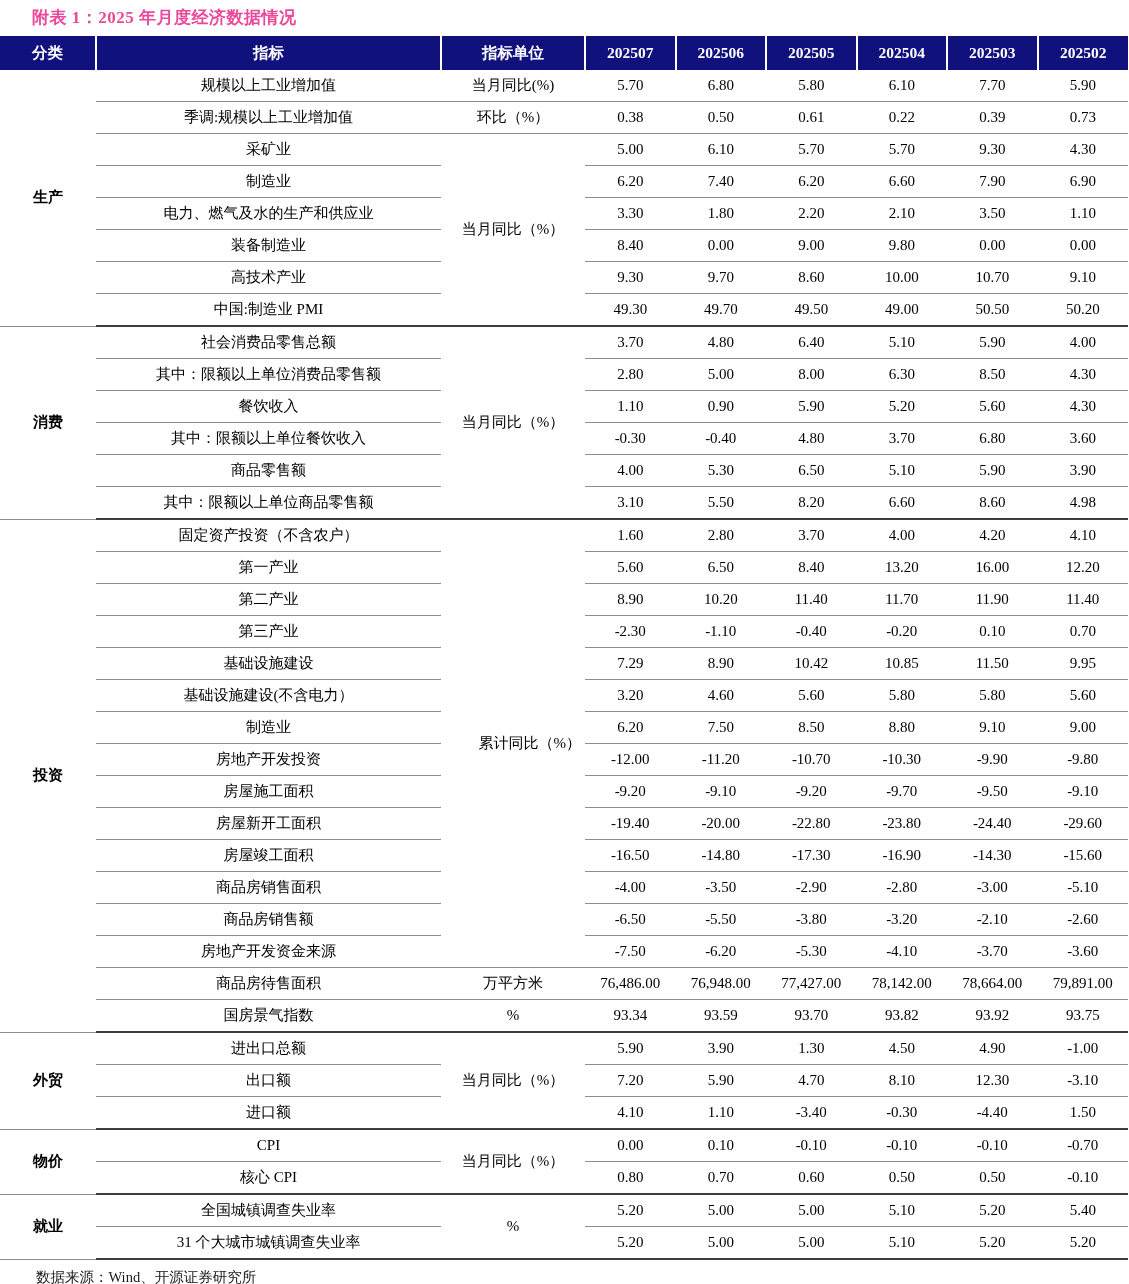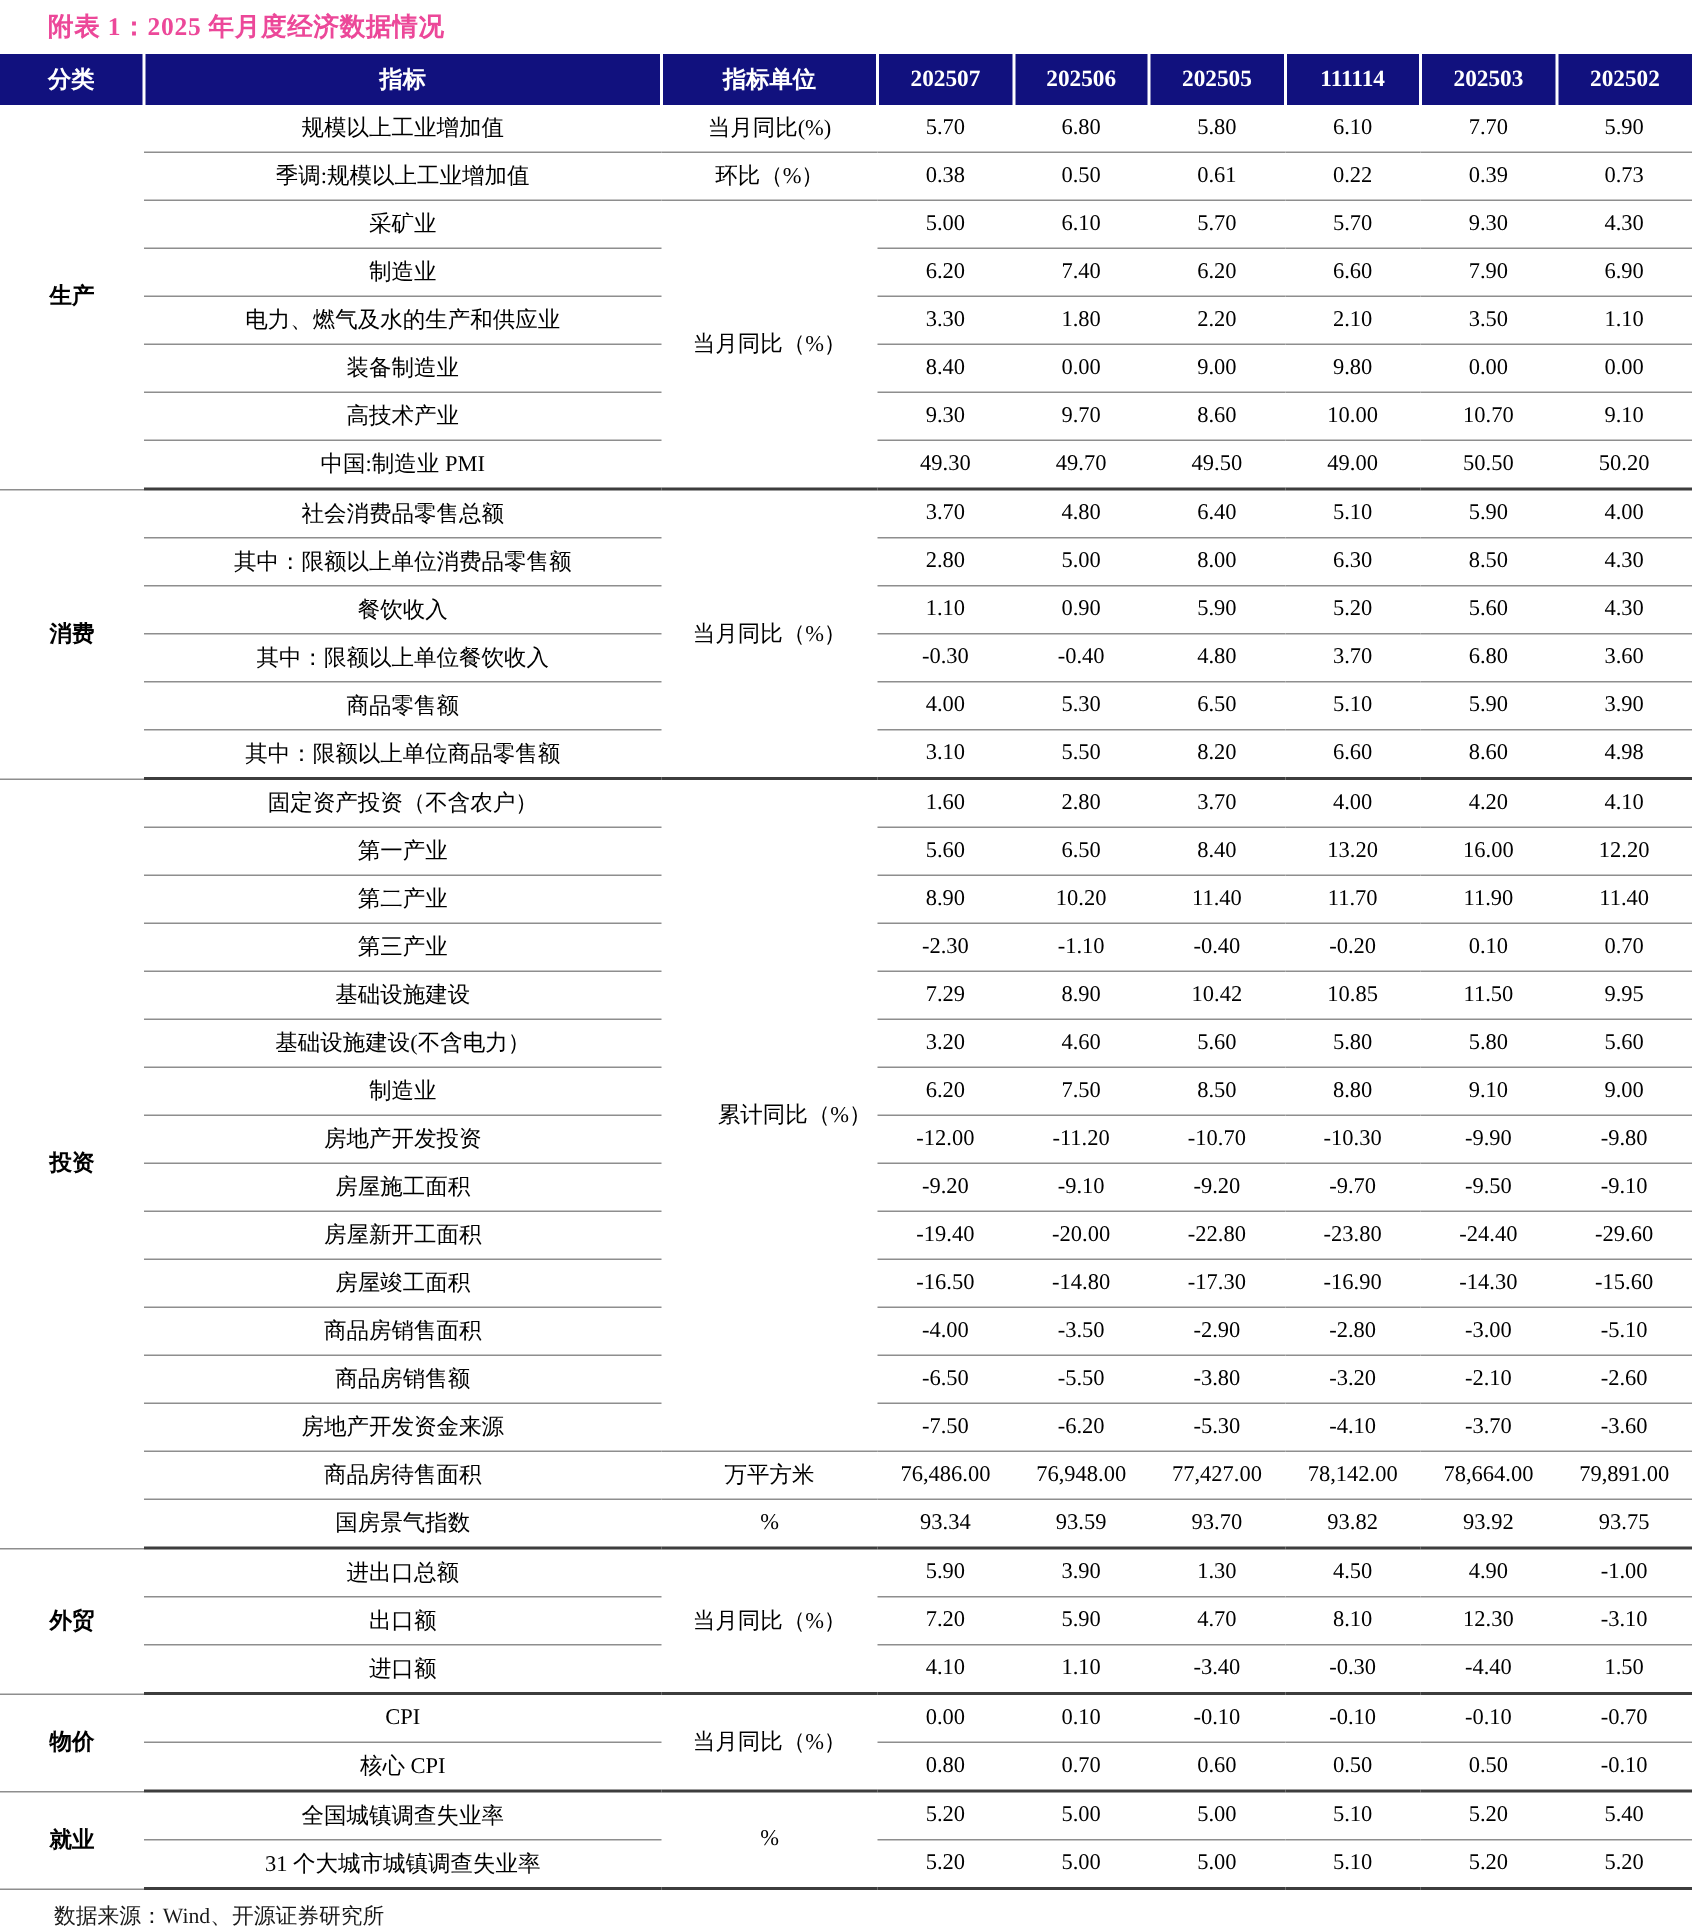--- a/index.html
+++ b/index.html
@@ -101,21 +101,21 @@
         <col class="c-val">
     </colgroup>
     <thead>
       <tr>
         <th>分类</th>
         <th>指标</th>
         <th>指标单位</th>
         <th>202507</th>
         <th>202506</th>
         <th>202505</th>
-        <th>111114</th>
+        <th>202504</th>
         <th>202503</th>
         <th class="last">202502</th>
       </tr>
     </thead>
     <tbody id="table-body">
         <tr>
           <td class="cat" rowspan="8">生产</td>
           <td>规模以上工业增加值</td>
           <td rowspan="1" class="unit" style="border-bottom: 1px solid rgb(142, 142, 142);">当月同比(%)</td>
           <td>5.70</td>

